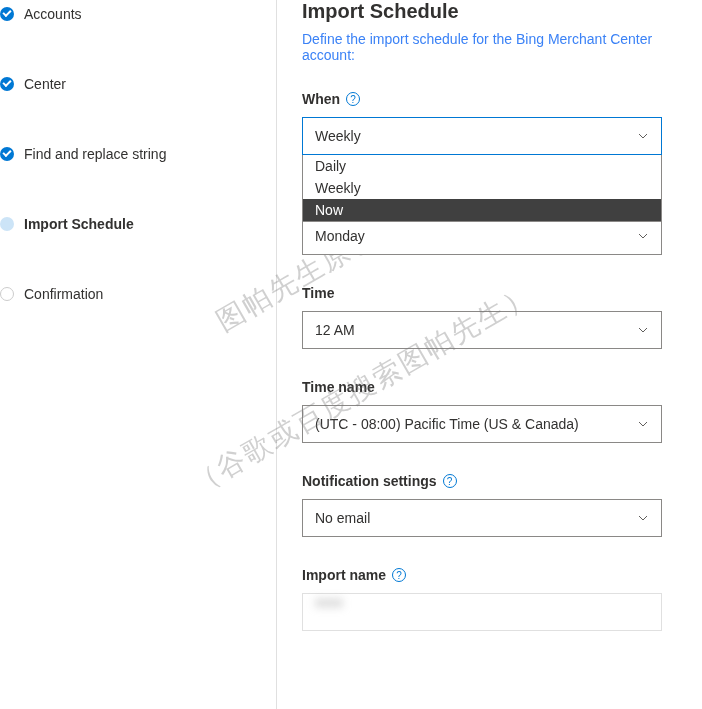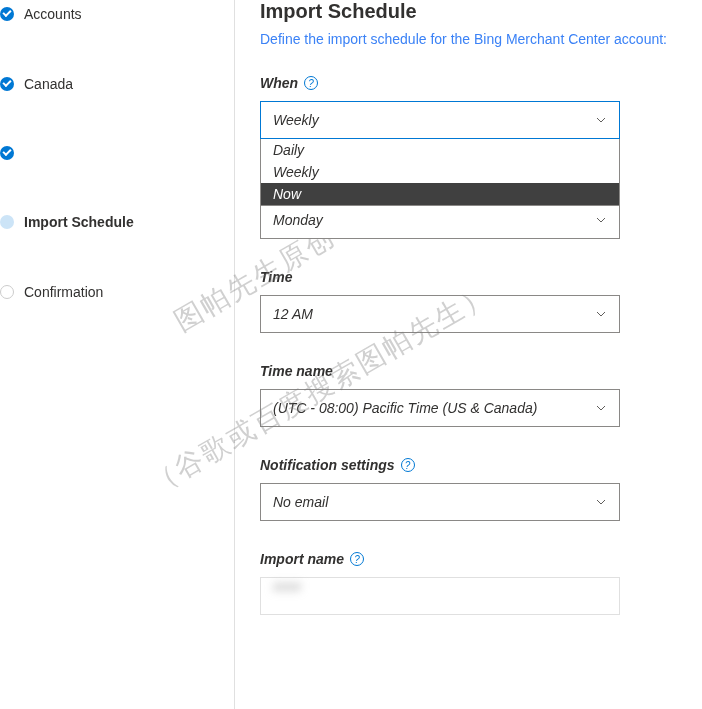--- a/index.html
+++ b/index.html
@@ -9,21 +9,21 @@
       font-family: "Segoe UI", Arial, sans-serif;
     }
     body {
       width: 702px;
       height: 709px;
       background: #fff;
       display: flex;
       overflow: hidden;
     }
     .sidebar {
-      width: 235px;
+      width: 277px;
       border-right: 1px solid #e0e0e0;
       padding-top: 0;
     }
     .step {
       display: flex;
       align-items: center;
       padding: 6px 0 6px 0;
       margin-bottom: 42px;
       cursor: pointer;
     }
@@ -74,21 +74,20 @@
       color: #323130;
       margin-bottom: 8px;
     }
     .page-desc {
       font-size: 14px;
       color: #3b82f6;
       margin-bottom: 28px;
     }
     .field {
       margin-bottom: 30px;
-      font-style: italic;
     }
     .field-label {
       font-size: 14px;
       font-weight: 600;
       color: #323130;
       margin-bottom: 10px;
       display: flex;
       align-items: center;
     }
     .help-icon {
@@ -208,24 +207,25 @@
 </head>
 <body>
 
 <div class="sidebar">
   <div class="step">
     <div class="step-icon done"></div>
     <span class="step-label">Accounts</span>
   </div>
   <div class="step">
     <div class="step-icon done"></div>
-    <span class="step-label">Canada</span>
+    <span class="step-label">Center</span>
   </div>
   <div class="step">
     <div class="step-icon done"></div>
+    <span class="step-label">Find and replace string</span>
   </div>
   <div class="step current">
     <div class="step-icon current"></div>
     <span class="step-label">Import Schedule</span>
   </div>
   <div class="step">
     <div class="step-icon pending"></div>
     <span class="step-label">Confirmation</span>
   </div>
 </div>

